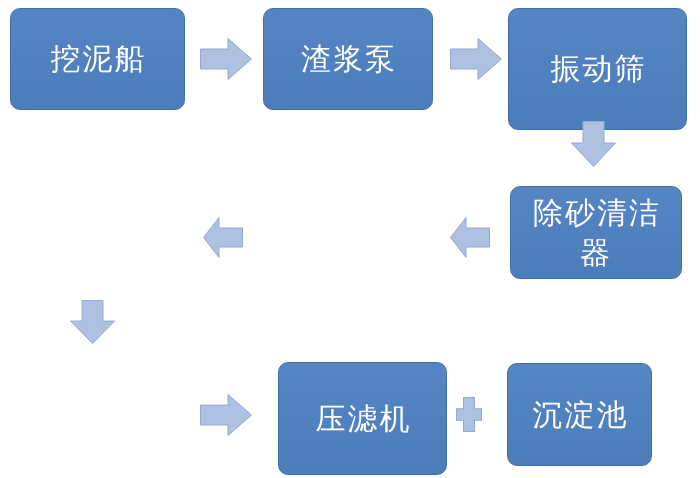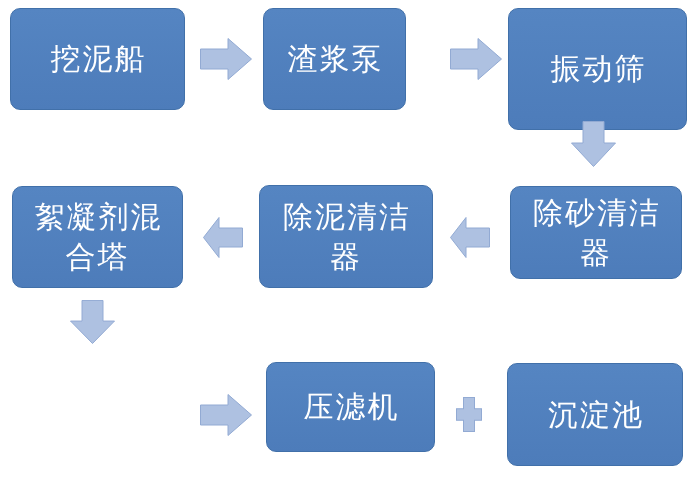--- a/index.html
+++ b/index.html
@@ -68,53 +68,47 @@
   <div class="node" style="left:10px;top:8px;width:175px;height:102px">
     <span class="node-label">挖泥船</span>
   </div>
 
   <div class="connector" style="left:200px;top:38px;width:52px;height:42px">
     <svg viewBox="0 0 52 42" preserveAspectRatio="none">
       <polygon points="0.5,11 28,11 28,0.5 51.5,21 28,41.5 28,31 0.5,31"></polygon>
     </svg>
   </div>
 
-  <div class="node" style="left:263px;top:8px;width:143px;height:102px">
+  <div class="node" style="left:263px;top:8px;width:170px;height:102px">
     <span class="node-label">渣浆泵</span>
   </div>
 
   <div class="connector" style="left:450px;top:38px;width:52px;height:42px">
     <svg viewBox="0 0 52 42" preserveAspectRatio="none">
       <polygon points="0.5,11 28,11 28,0.5 51.5,21 28,41.5 28,31 0.5,31"></polygon>
     </svg>
   </div>
 
   <div class="node" style="left:508px;top:8px;width:179px;height:122px">
     <span class="node-label">振动筛</span>
   </div>
 
   <div class="connector" style="left:571px;top:121px;width:45px;height:46px">
     <svg viewBox="0 0 45 46" preserveAspectRatio="none">
       <polygon points="12,0.5 33,0.5 33,22 44.5,22 22.5,45.5 0.5,22 12,22"></polygon>
     </svg>
   </div>
 
-  <div class="node" style="left:12px;top:186px;width:171px;height:102px">
-    <span class="node-label">絮凝剂混合塔</span>
-  </div>
 
   <div class="connector" style="left:203px;top:217px;width:40px;height:41px">
     <svg viewBox="0 0 40 41" preserveAspectRatio="none">
       <polygon points="39.5,11 16,11 16,0.5 0.5,20.5 16,40.5 16,30 39.5,30"></polygon>
     </svg>
   </div>
 
-  <div class="node" style="left:259px;top:185px;width:174px;height:103px">
-    <span class="node-label">除泥清洁器</span>
-  </div>
 
   <div class="connector" style="left:450px;top:217px;width:40px;height:41px">
     <svg viewBox="0 0 40 41" preserveAspectRatio="none">
       <polygon points="39.5,11 16,11 16,0.5 0.5,20.5 16,40.5 16,30 39.5,30"></polygon>
     </svg>
   </div>
 
   <div class="node" style="left:510px;top:186px;width:172px;height:93px">
     <span class="node-label">除砂清洁器</span>
   </div>
@@ -125,27 +119,27 @@
     </svg>
   </div>
 
 
   <div class="connector" style="left:200px;top:394px;width:52px;height:42px">
     <svg viewBox="0 0 52 42" preserveAspectRatio="none">
       <polygon points="0.5,11 28,11 28,0.5 51.5,21 28,41.5 28,31 0.5,31"></polygon>
     </svg>
   </div>
 
-  <div class="node" style="left:266px;top:362px;width:169px;height:90px">
+  <div class="node" style="left:278px;top:362px;width:169px;height:113px">
     <span class="node-label">压滤机</span>
   </div>
 
   <div class="connector" style="left:456px;top:397px;width:26px;height:35px">
     <svg viewBox="0 0 26 34" preserveAspectRatio="none">
       <polygon points="7.5,0.5 18.5,0.5 18.5,11.5 25.5,11.5 25.5,22.5 18.5,22.5 18.5,33.5 7.5,33.5 7.5,22.5 0.5,22.5 0.5,11.5 7.5,11.5"></polygon>
     </svg>
   </div>
 
-  <div class="node" style="left:507px;top:363px;width:176px;height:103px">
+  <div class="node" style="left:507px;top:363px;width:145px;height:103px">
     <span class="node-label">沉淀池</span>
   </div>
 
 </div>
 
 </body></html>

